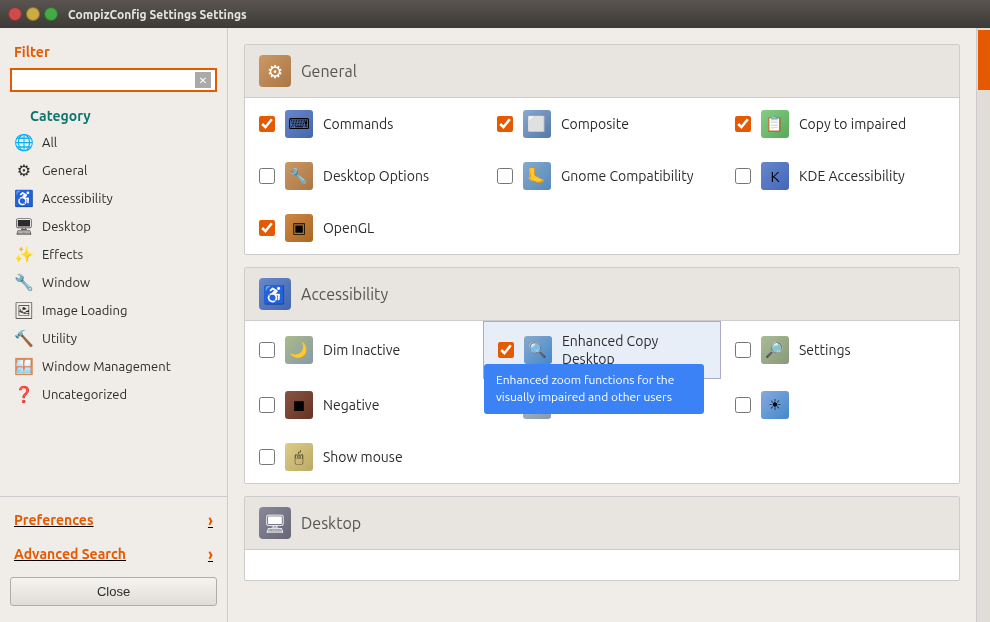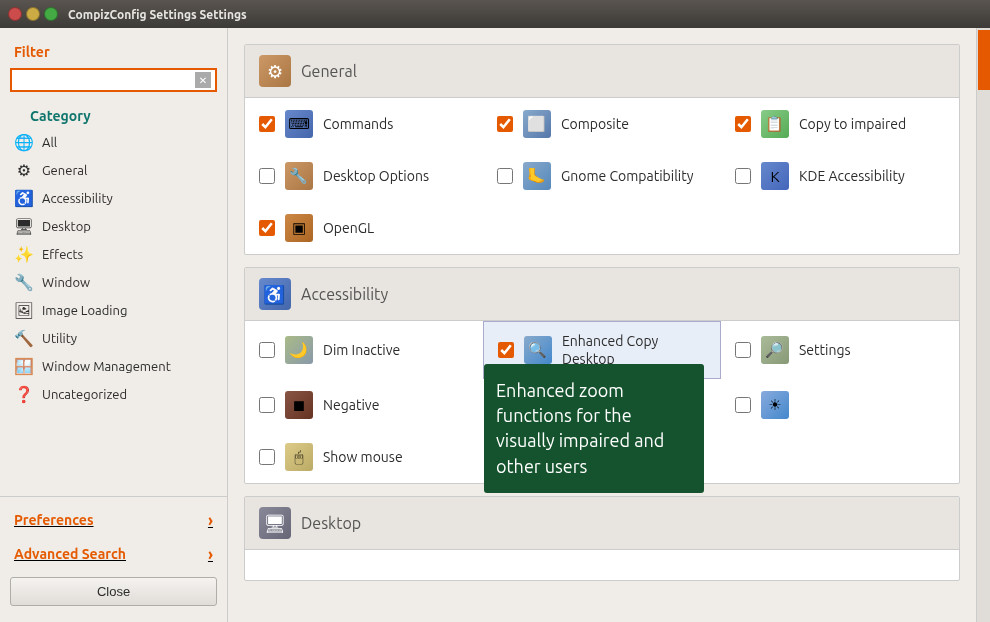--- a/index.html
+++ b/index.html
@@ -204,25 +204,25 @@
     }
     .plugin-name {
       font-size: 14px;
       color: #2c2c2c;
       line-height: 1.3;
     }
 
     
     .tooltip-box {
       position: absolute;
-      background: #14532d;
+      background: #3b82f6;
       color: white;
-      padding: 14px 12px;
+      padding: 8px 12px;
       border-radius: 3px;
-      font-size: 18px;
+      font-size: 12px;
       max-width: 220px;
       line-height: 1.4;
       z-index: 100;
       pointer-events: none;
     }
 
     
     .icon-commands { background: linear-gradient(135deg, #6888cc, #4466aa); }
     .icon-composite { background: linear-gradient(135deg, #88aacc, #5577aa); }
     .icon-copy-texture { background: linear-gradient(135deg, #88cc88, #55aa55); }

